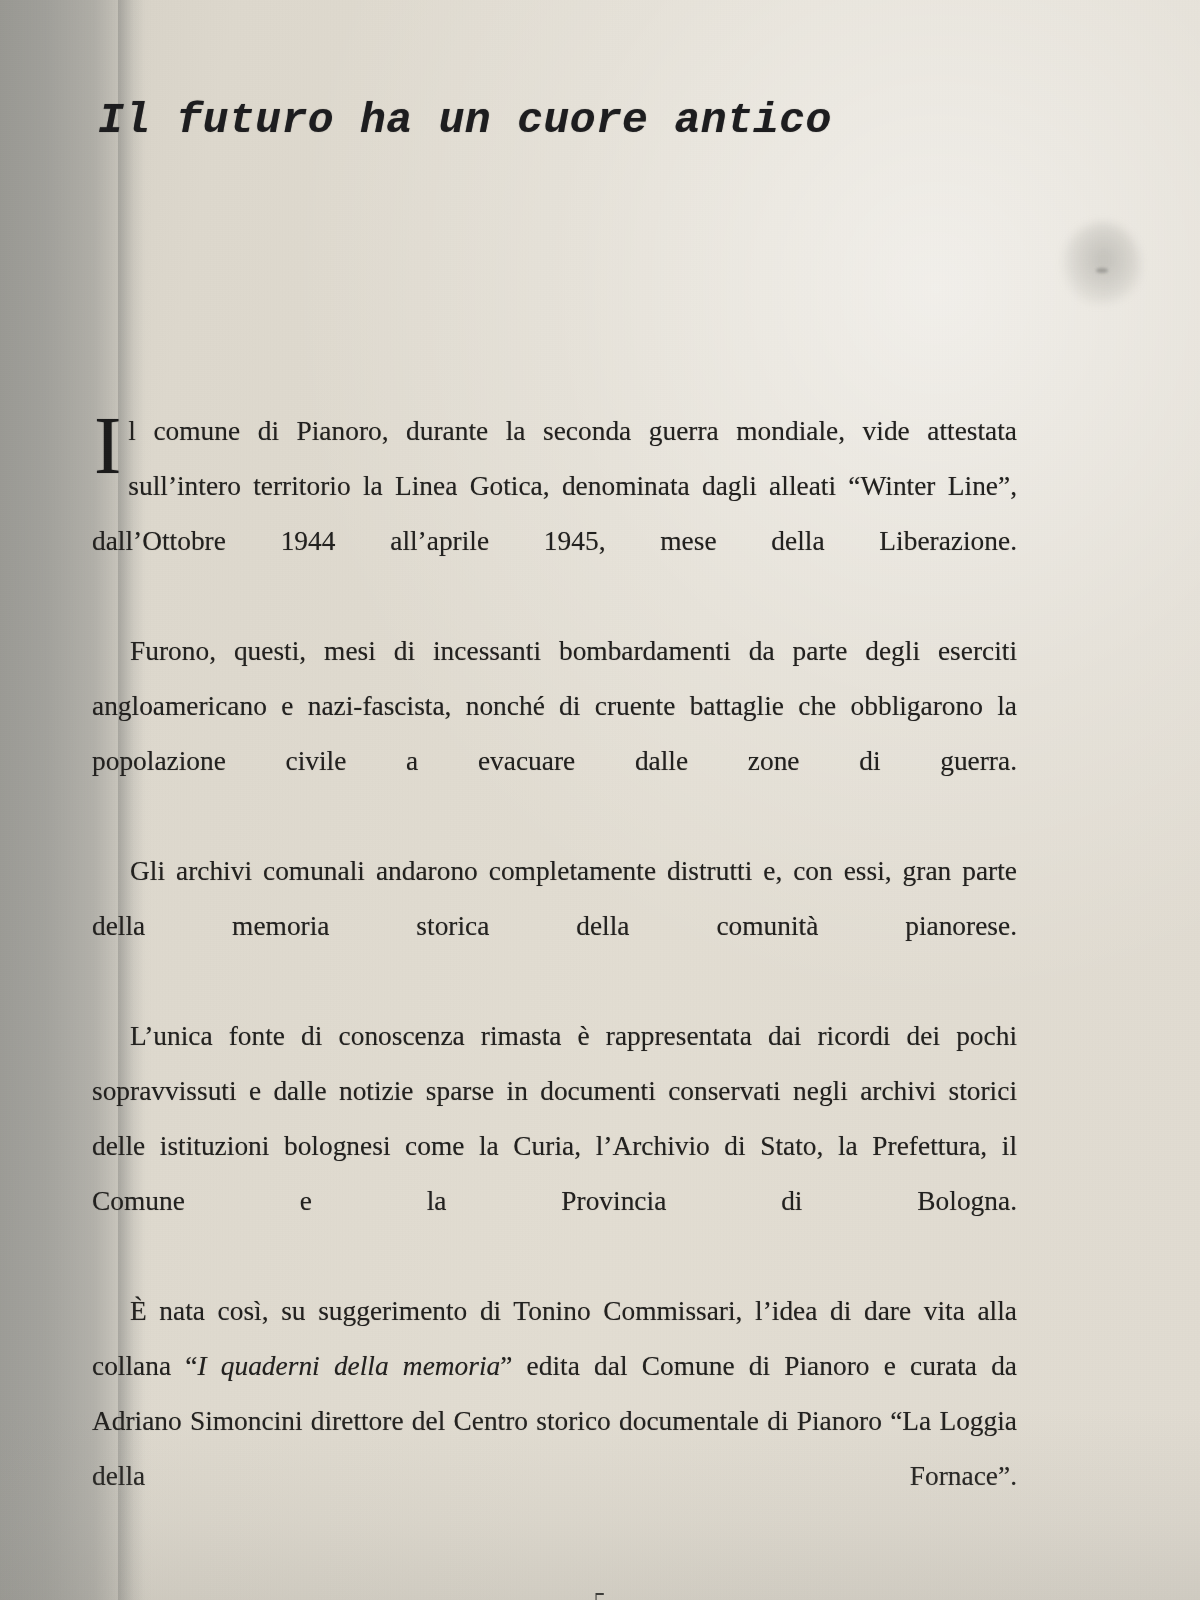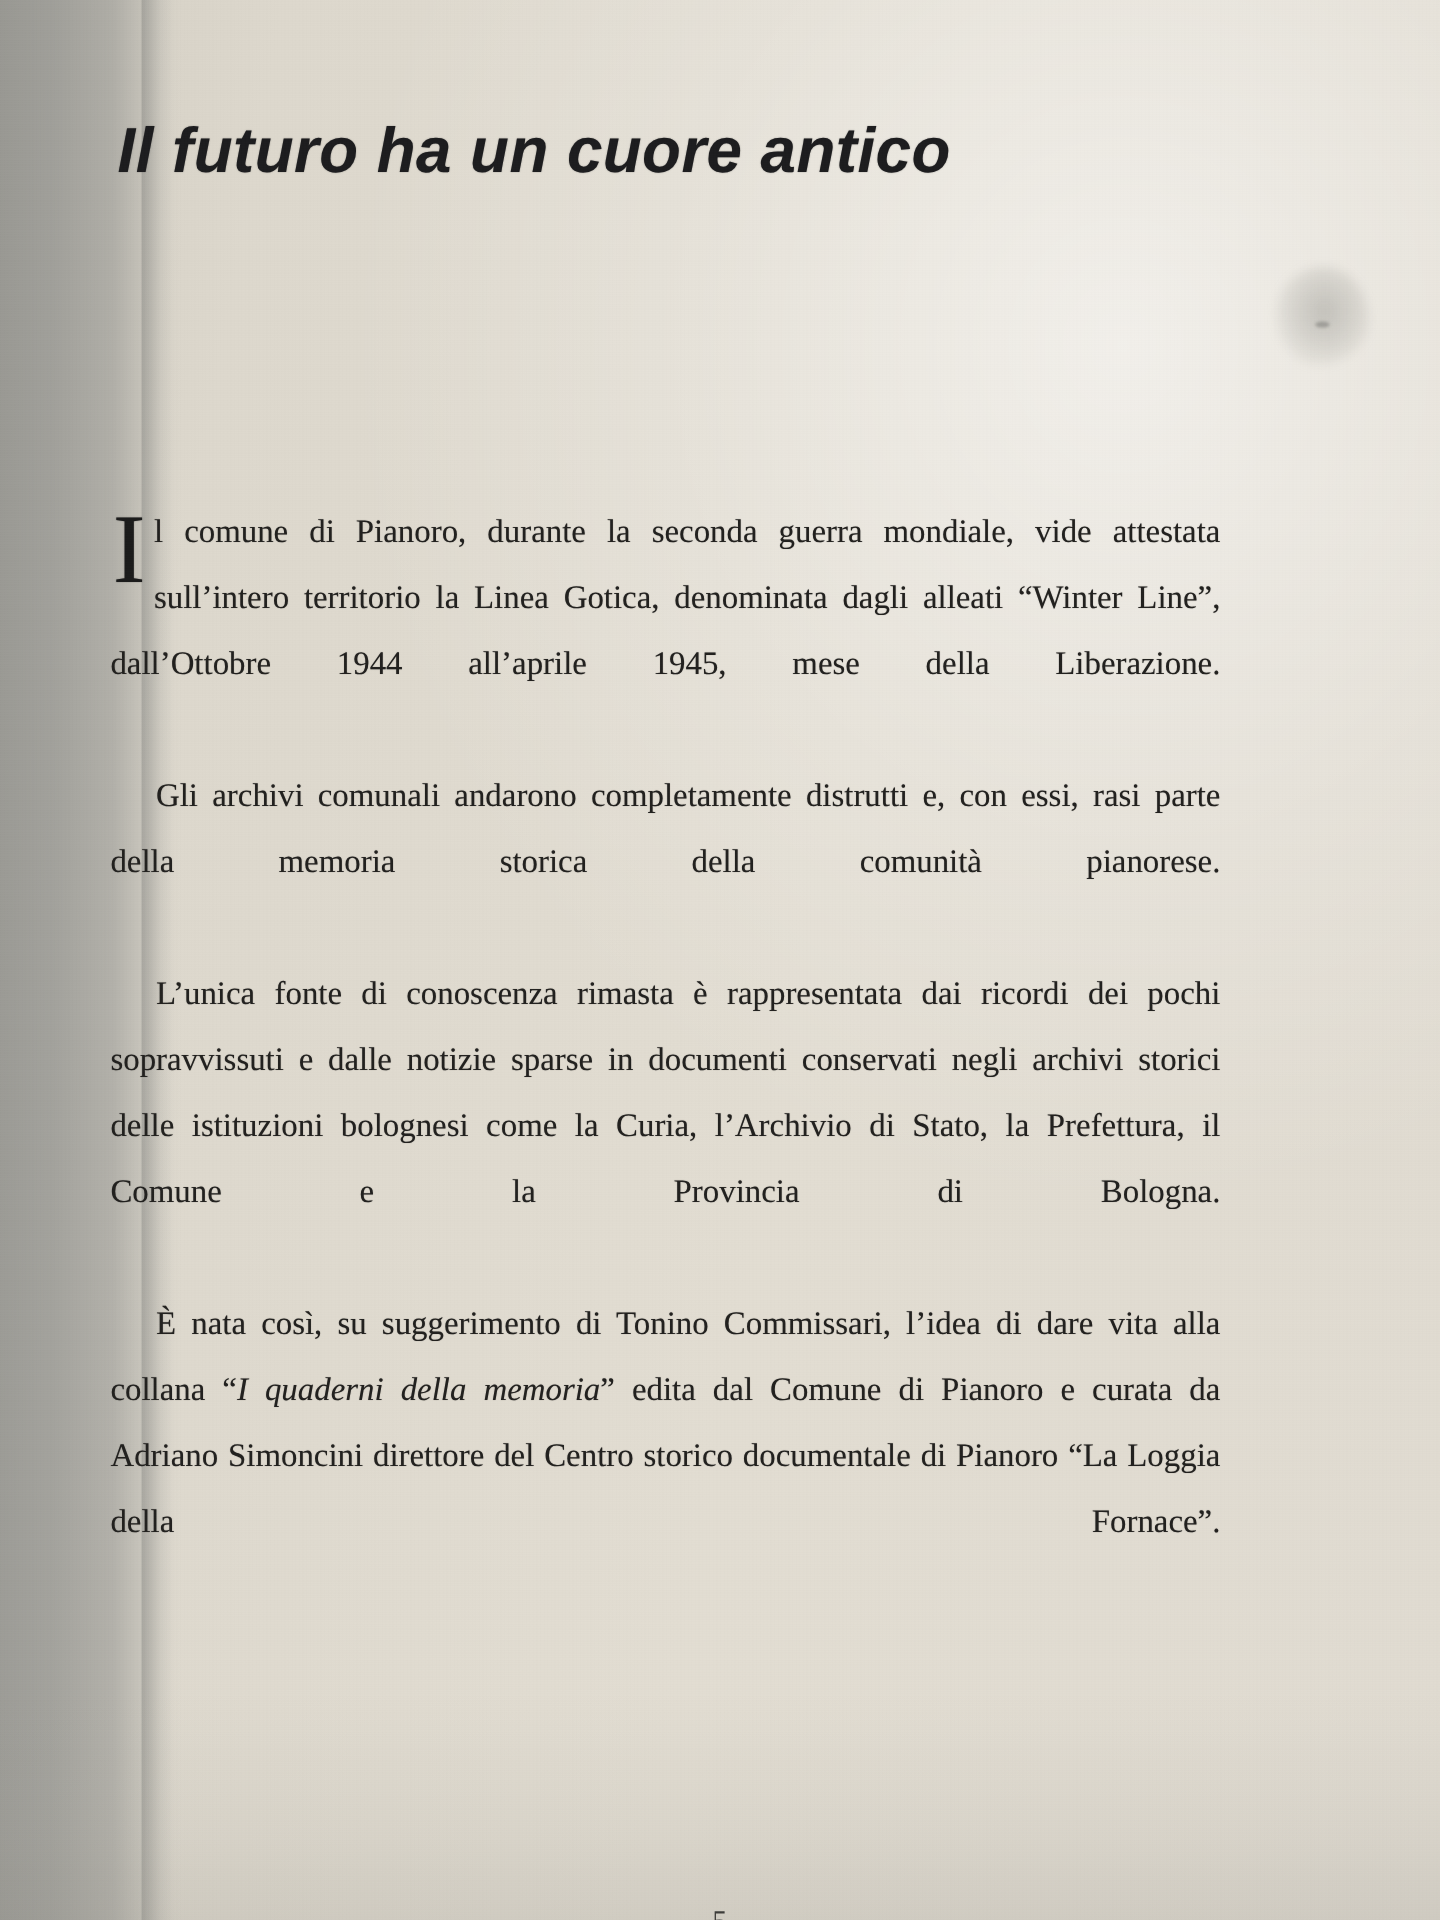--- a/index.html
+++ b/index.html
@@ -119,24 +119,24 @@
   
   .text-column {
     position: absolute;
     left: 92px;
     top: 96px;
     width: 925px;
   }
 
   .chapter-title {
     margin: 0 0 0 6px;
-    font-family: Liberation Sans, sans-serif;
+    font-family: Liberation Mono, monospace;
     font-weight: bold;
     font-style: italic;
-    font-size: 53px;
+    font-size: 43px;
     letter-spacing: 0.4px;
     color: #1d1d1f;
     line-height: 1.15;
     text-shadow: 0 0 1.1px rgba(40,40,40,0.55);
   }
 
   .body-copy {
     margin-top: 259px;
   }
 
@@ -208,23 +208,24 @@
   <div class="paper-smudge-core"></div>
 
   <div class="text-column">
 
     <h1 class="chapter-title">Il futuro ha un cuore antico</h1>
 
     <div class="body-copy">
 
       <p class="para opening"><span class="drop-cap">I</span><span>l comune di Pianoro, durante la seconda guerra mondiale, vide at­testata sull’intero territorio la Linea Gotica, denominata dagli allea­ti “Winter Line”, dall’Ottobre 1944 all’aprile 1945, mese della Libera­zione.</span></p>
 
-
-
-      <p class="para"><span>Gli archivi comunali andarono completamente distrutti e, con essi, rasi parte della memoria storica della comunità pianorese.</span></p>
+      <p class="para"><span>Furono, questi, mesi di incessanti bombardamenti da parte degli eser­citi angloamericano e nazi-fascista, nonché di cruente battaglie che obbligarono la popolazione civile a evacuare dalle zone di guerra.</span></p>
+
+
+      <p class="para"><span>Gli archivi comunali andarono completamente distrutti e, con essi, gran parte della memoria storica della comunità pianorese.</span></p>
 
       <p class="para"><span>L’unica fonte di conoscenza rimasta è rappresentata dai ricordi dei pochi sopravvissuti e dalle notizie sparse in documenti conservati negli archivi storici delle istituzioni bolognesi come la Curia, l’Archivio di Stato, la Prefettura, il Comune e la Provincia di Bologna.</span></p>
 
       <p class="para"><span>È nata così, su suggerimento di Tonino Commissari, l’idea di dare vita alla collana “</span><span class="title-ref">I quaderni della memoria</span><span>” edita dal Comune di Pianoro e curata da Adriano Simoncini direttore del Centro storico documentale di Pianoro “La Loggia della Fornace”.</span></p>
 
     </div>
   </div>
 
   <div class="folio">5</div>
 

